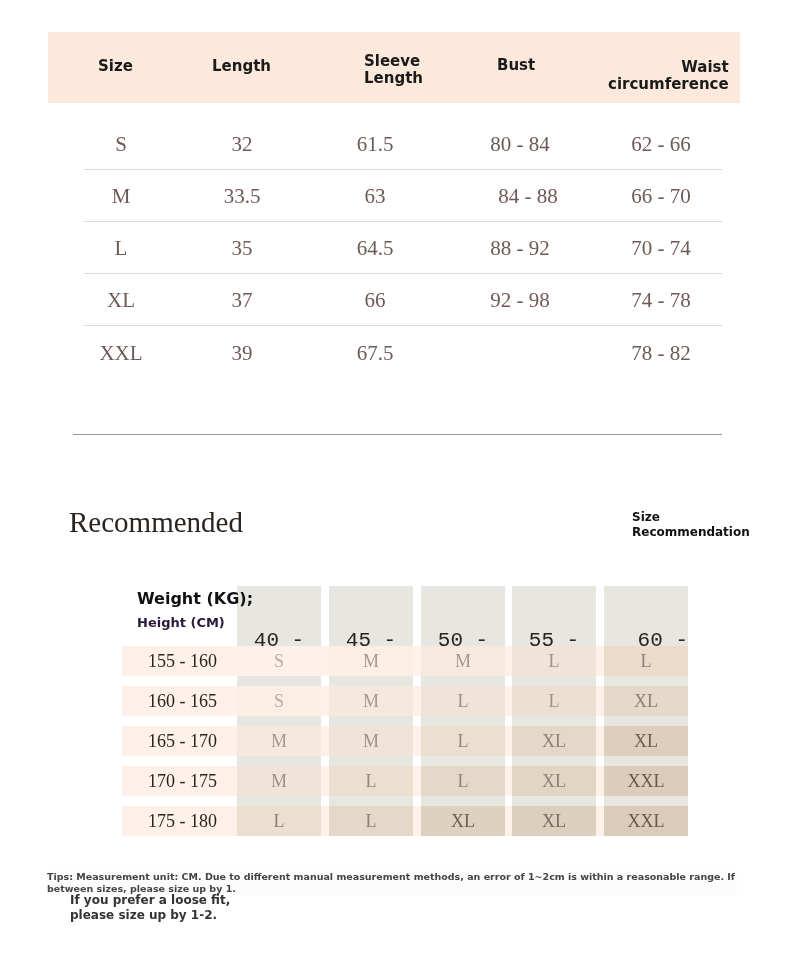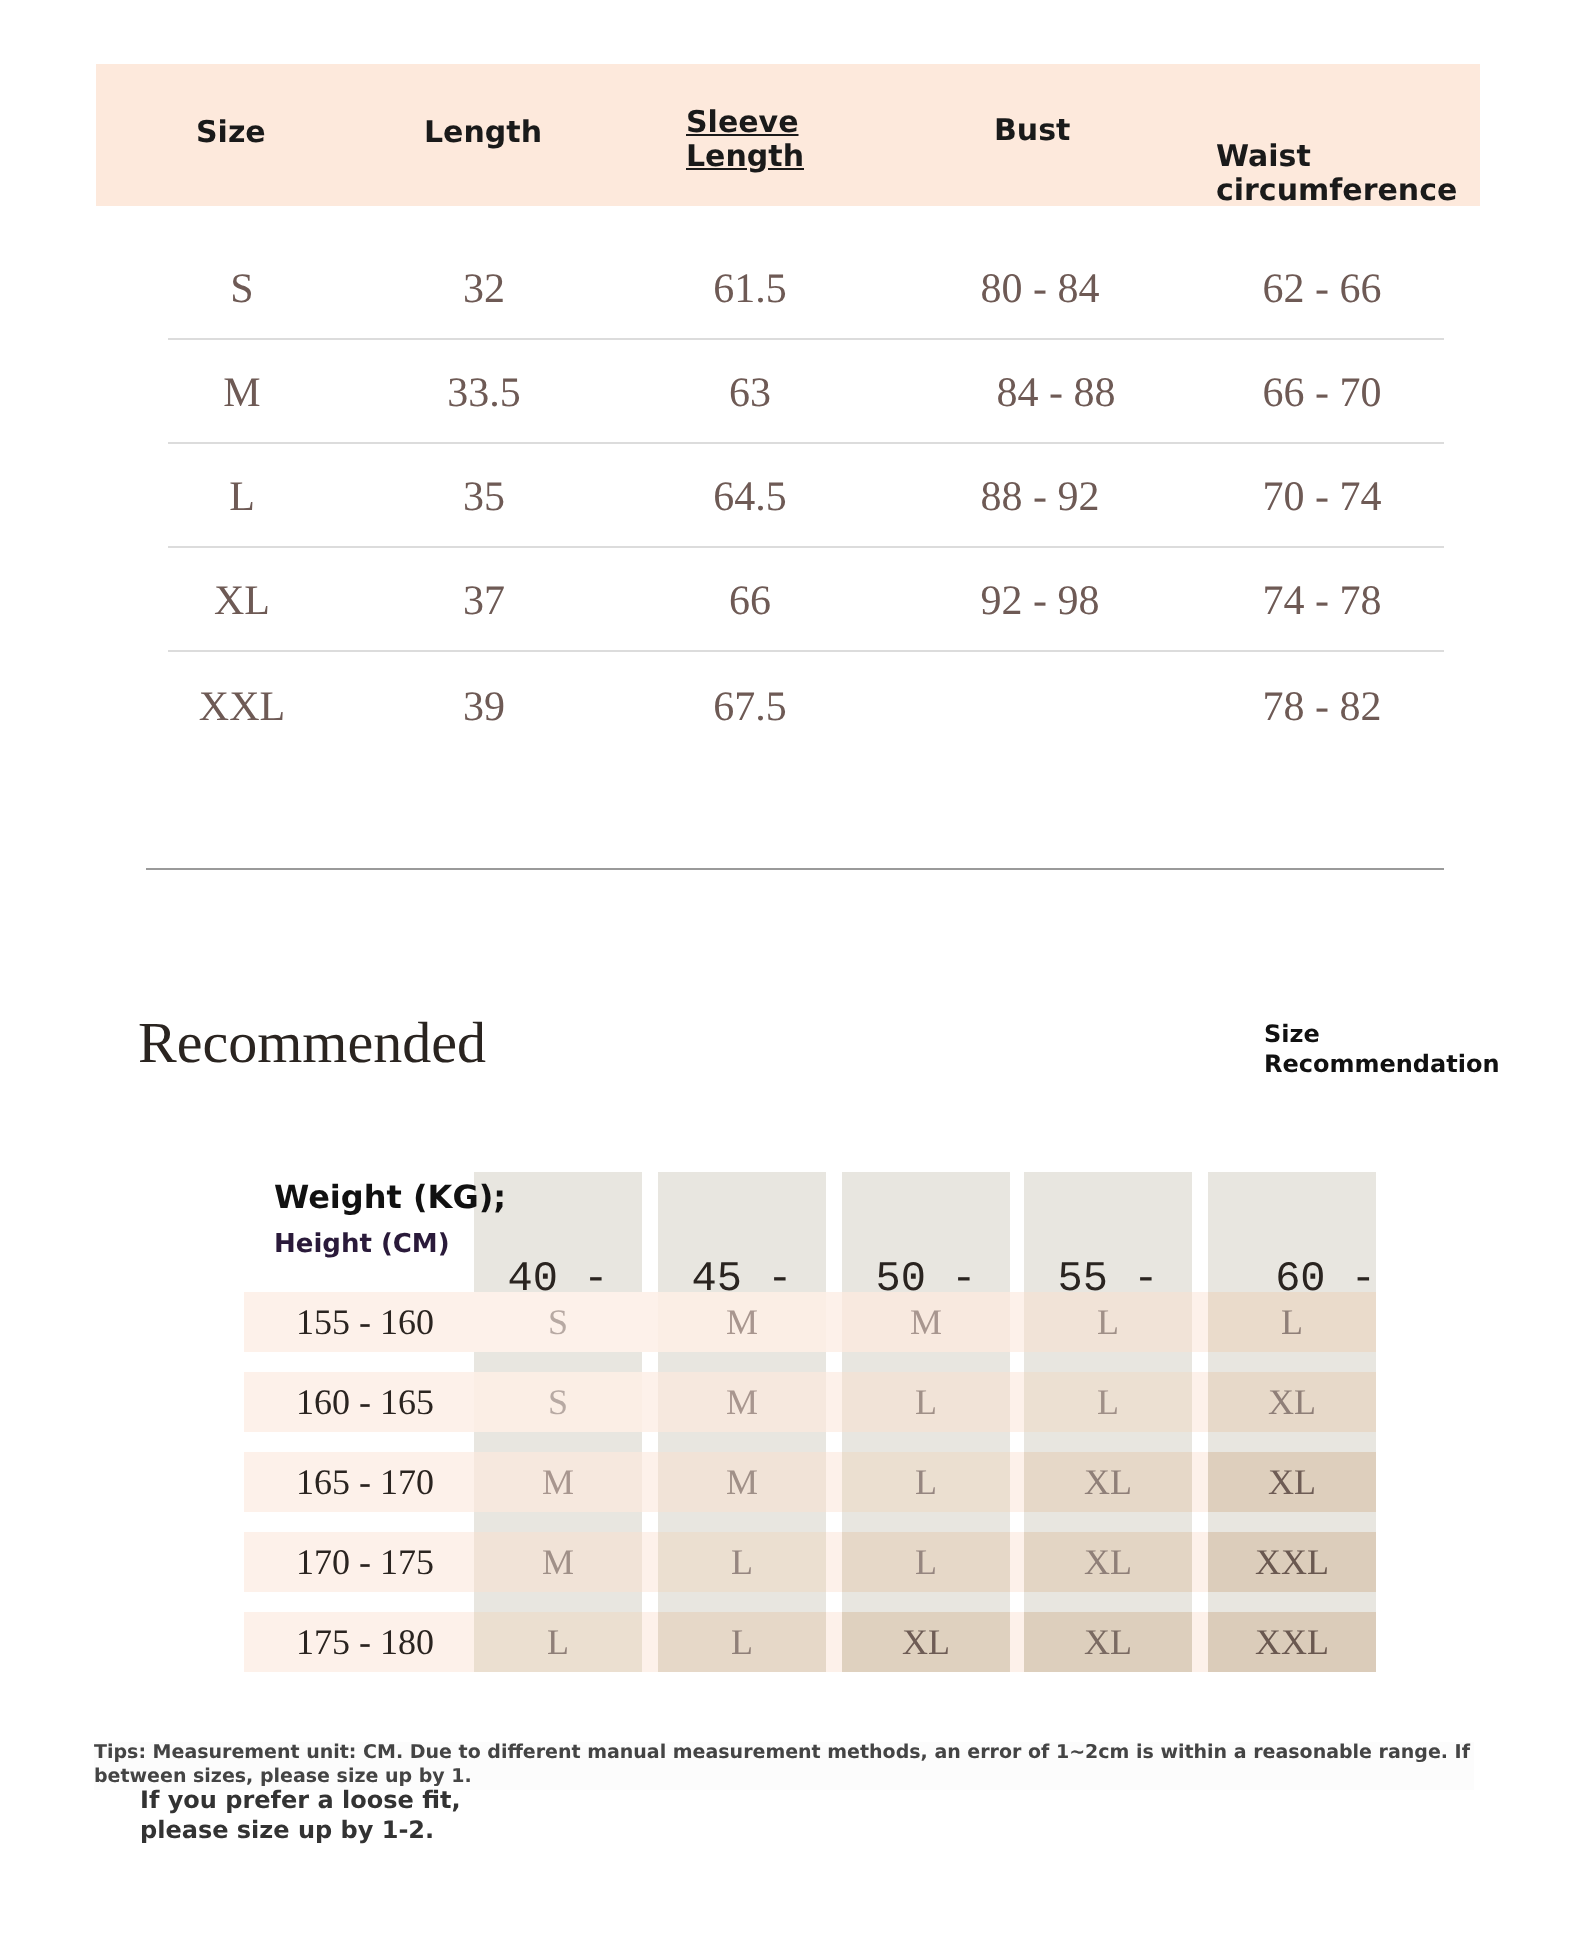--- a/index.html
+++ b/index.html
@@ -31,26 +31,26 @@
 
     .tips { position:absolute; left:47px; top:871px; width:690px; font-family:"DejaVu Sans", sans-serif; font-weight:bold; font-size:9.5px; line-height:12px; color:#444; background:#fcfcfc; }
     .tips2 { position:absolute; left:70px; top:893px; width:200px; font-family:"DejaVu Sans", sans-serif; font-weight:bold; font-size:12px; line-height:15px; color:#333; }
   </style>
 </head>
 <body>
 
 <div class="hdr">
   <div class="hcell" style="left:50px;top:26px;">Size</div>
   <div class="hcell" style="left:164px;top:26px;">Length</div>
-  <div class="hcell" style="left:295px;top:21px;text-decoration:underline;">
+  <div class="hcell" style="left:316px;top:21px;">
     <div>Sleeve</div>
     <div>Length</div>
   </div>
   <div class="hcell" style="left:449px;top:25px;">Bust</div>
-  <div class="hcell" style="left:560px;top:38px;">
+  <div class="hcell" style="left:560px;top:27px;text-align:right;">
     <div>Waist</div>
     <div>circumference</div>
   </div>
 </div>
 
 <div class="row" style="top:118px;">
   <div class="cell" style="left:0;width:74px;">S</div>
   <div class="cell" style="left:120px;width:76px;">32</div>
   <div class="cell" style="left:250px;width:82px;">61.5</div>
   <div class="cell" style="left:384px;width:104px;">80 - 84</div>

